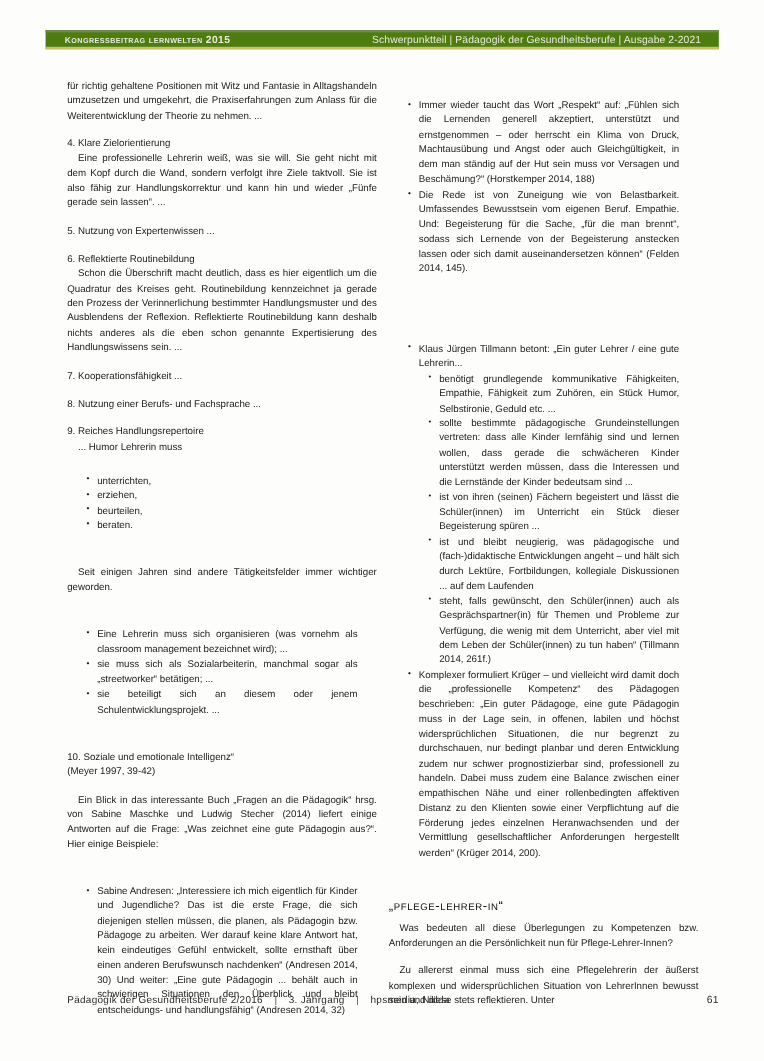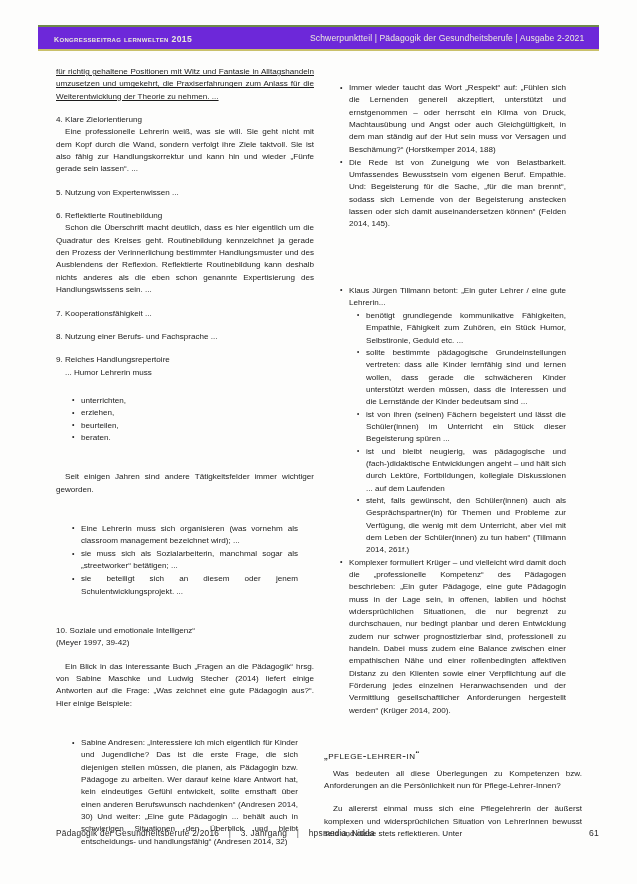--- a/index.html
+++ b/index.html
@@ -20,22 +20,22 @@
     inset: 0;
     background: #fdfdfc;
   }
 
   
   .header-band {
     position: absolute;
     left: 38px;
     top: 25px;
     width: 561px;
-    height: 26px;
-    background: #6d28d9;
+    height: 16px;
+    background: #4d7c0f;
     border-top: 2px solid #6f8a4a;
     border-bottom: 2px solid #c9c06a;
     box-sizing: border-box;
     display: flex;
     align-items: center;
   }
   .header-left {
     position: absolute;
     left: 16px;
     color: #e9e9dd;
@@ -64,21 +64,21 @@
     font-size: 8.1px;
     line-height: 12.35px;
     text-align: justify;
     color: #1c1c1c;
   }
   .col-left  { left: 56px; }
   .col-right { left: 324px; }
 
   p { margin: 0; }
   .para       { text-indent: 9px; margin-bottom: 0; }
-  .noind      { text-indent: 0; text-decoration: underline; }
+  .noind      { text-indent: 0; }
   .gap        { height: 11px; }
   .gap-sm     { height: 6px; }
   .gap-lg     { height: 16px; }
   .heading-num{ text-indent: 0; margin-bottom: 0; }
 
   
   ul { margin: 16px; padding: 0; list-style: none; }
   li.b1 {
     position: relative;
     padding-left: 9px;

